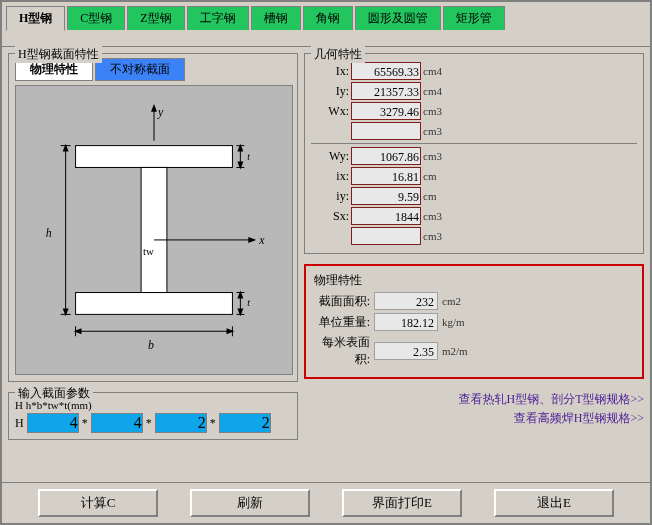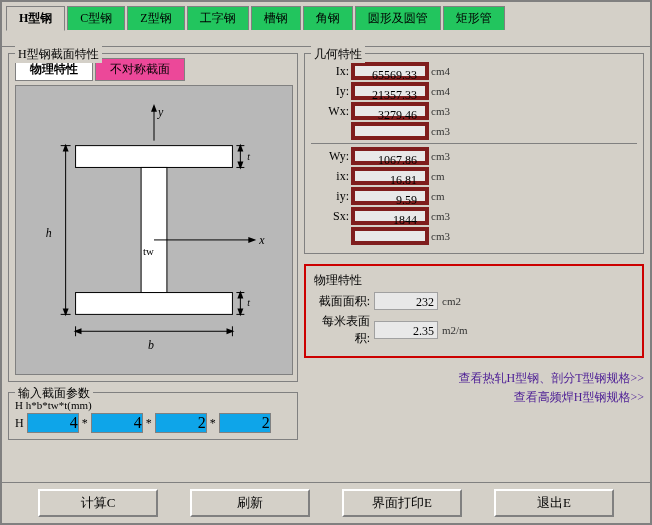--- a/index.html
+++ b/index.html
@@ -92,21 +92,21 @@
 
     .cross-section-tabs {
       display: flex;
       gap: 2px;
       margin-bottom: 4px;
     }
 
     .cross-tab {
       padding: 2px 14px;
       border: 1px solid #808080;
-      background: #ec4899;
+      background: #3b82f6;
       cursor: pointer;
       font-size: 12px;
     }
 
     .cross-tab.active {
       background: #ffffff;
       font-weight: bold;
     }
 
     
@@ -177,26 +177,26 @@
       gap: 2px;
     }
 
     .prop-name {
       width: 38px;
       text-align: right;
       font-size: 12px;
     }
 
     .prop-value {
-      width: 78px;
+      width: 70px;
       height: 18px;
       background: #e8e8e8;
-      border: 4px solid #7f1d1d;
-      text-align: right;
-      padding-right: 8px;
+      border: 1px solid #7f1d1d;
+      text-align: right;
+      padding-right: 1px;
       font-size: 12px;
       line-height: 18px;
     }
 
     .prop-unit {
       width: 28px;
       font-size: 11px;
       color: #333;
     }
 
@@ -456,20 +456,25 @@
 
       <div class="phys-props">
         <span class="section-title">物理特性</span>
 
         <div class="phys-row">
           <span class="phys-name">截面面积:</span>
           <div class="phys-value">232</div>
           <span class="phys-unit">cm2</span>
         </div>
 
+        <div class="phys-row">
+          <span class="phys-name">单位重量:</span>
+          <div class="phys-value">182.12</div>
+          <span class="phys-unit">kg/m</span>
+        </div>
 
         <div class="phys-row">
           <span class="phys-name">每米表面积:</span>
           <div class="phys-value">2.35</div>
           <span class="phys-unit">m2/m</span>
         </div>
       </div>
 
       <div class="links-area">
         <span class="link-text">查看热轧H型钢、剖分T型钢规格&gt;&gt;</span>

